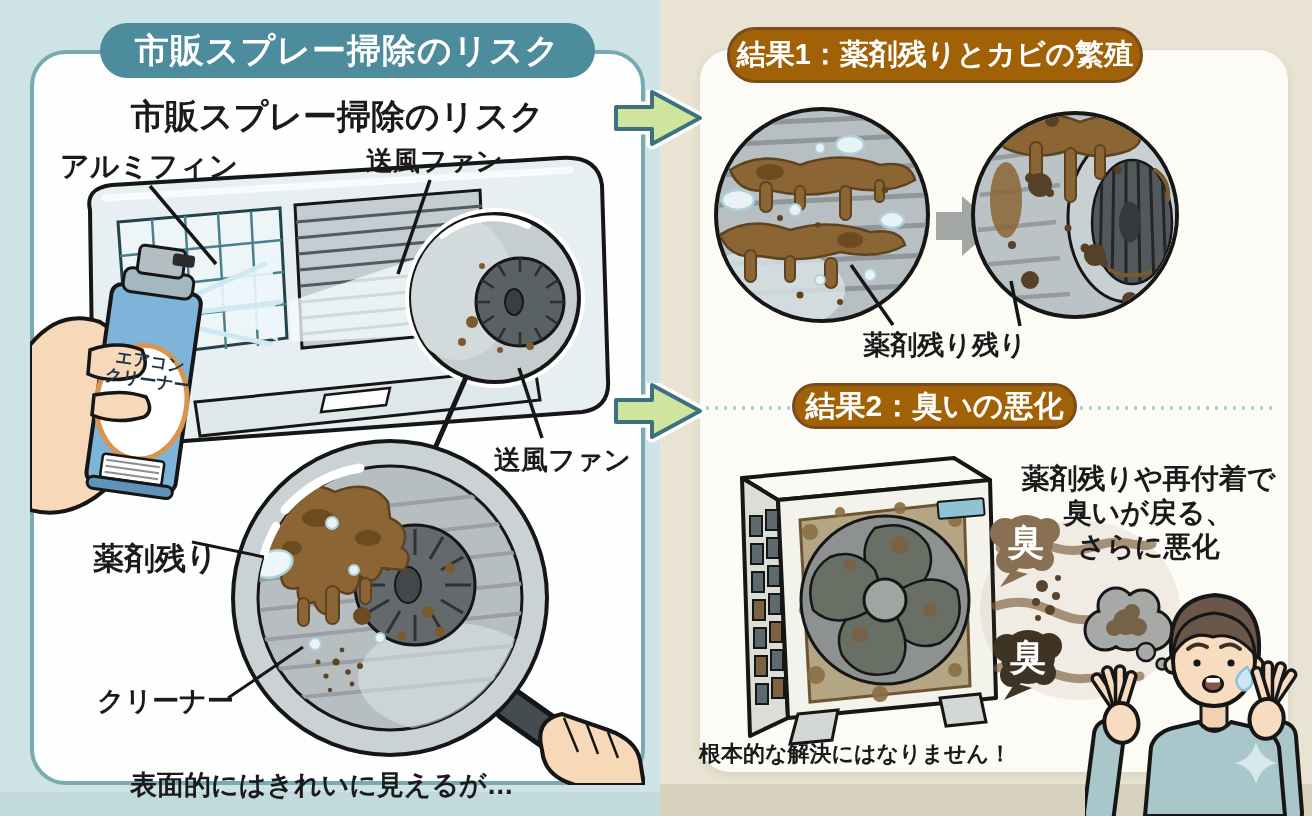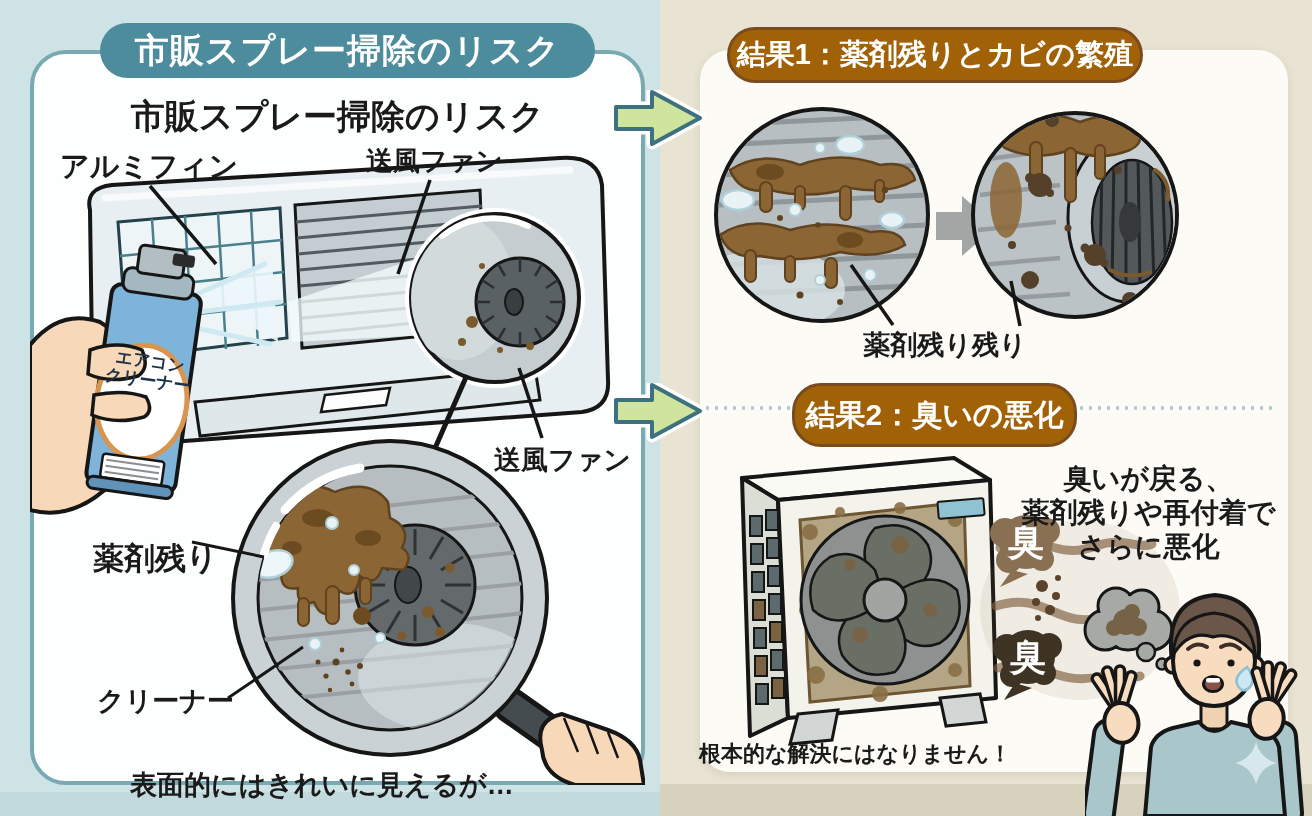--- a/index.html
+++ b/index.html
@@ -419,28 +419,28 @@
   <div class="lbl" style="left:104px;top:352px;width:90px;text-align:center;font-size:17px;line-height:19px;color:#1c3347;transform:rotate(8deg)">
     <div>エアコン</div>
     <div>クリーナー</div>
   </div>
 
   <div class="abs pill pill-brown" style="left:727px;top:27px;width:416px;height:56px;font-size:29px">
     <span>結果1：薬剤残りとカビの繁殖</span>
   </div>
   <div class="lbl" style="left:845px;top:330px;width:200px;text-align:center;font-size:27px">薬剤残り残り</div>
 
-  <div class="abs pill pill-brown" style="left:792px;top:383px;width:285px;height:64px;font-size:30px">
+  <div class="abs pill pill-brown" style="left:792px;top:383px;width:285px;height:46px;font-size:30px">
     <span>結果2：臭いの悪化</span>
   </div>
 
   <div class="abs smell" style="left:1001px;top:522px;width:50px;height:40px">臭</div>
   <div class="abs smell" style="left:1003px;top:637px;width:50px;height:40px">臭</div>
 
   <div class="abs" style="left:1010px;top:462px;width:277px">
+    <div class="desc-line">薬剤残りや再付着で</div>
     <div class="desc-line">臭いが戻る、</div>
-    <div class="desc-line">薬剤残りや再付着で</div>
     <div class="desc-line">さらに悪化</div>
   </div>
 
   <div class="lbl" style="left:699px;top:741px;font-size:22px">根本的な解決にはなりません！</div>
 
 </div>
 
 </body></html>

